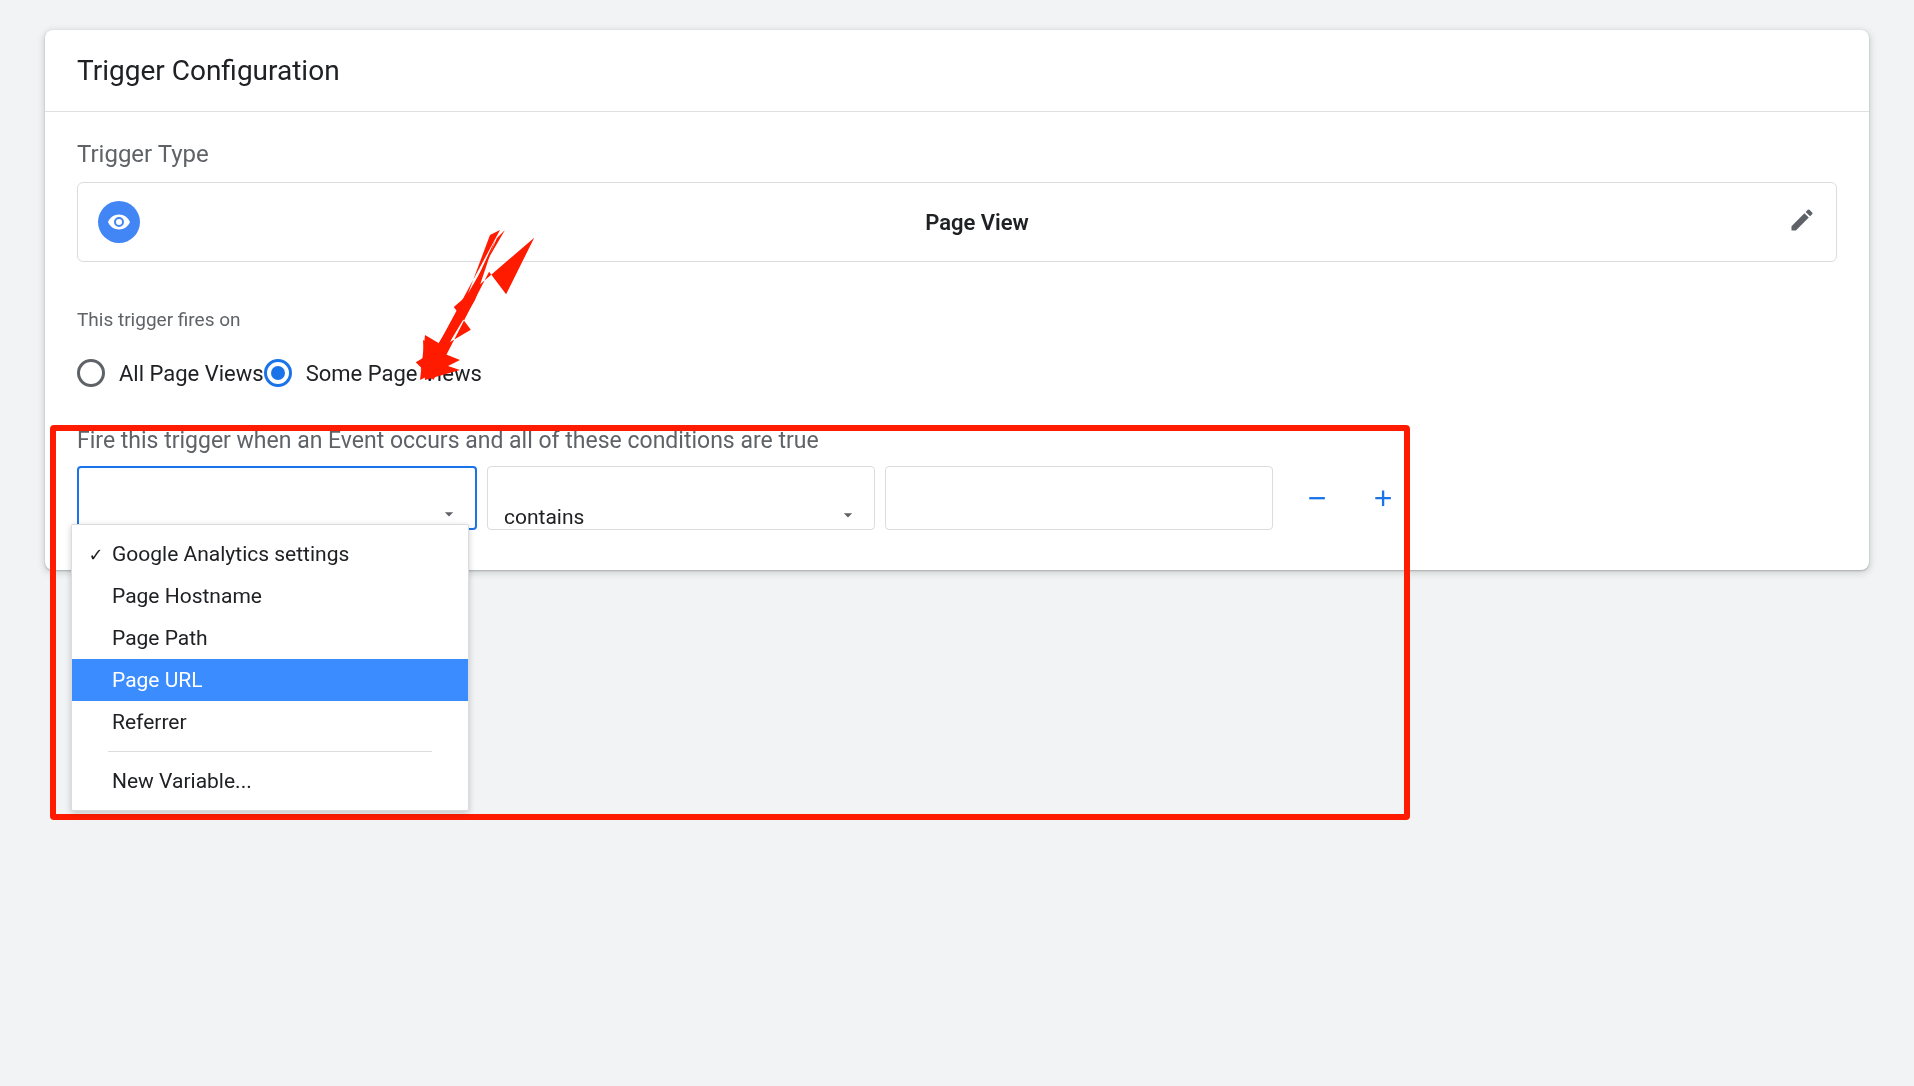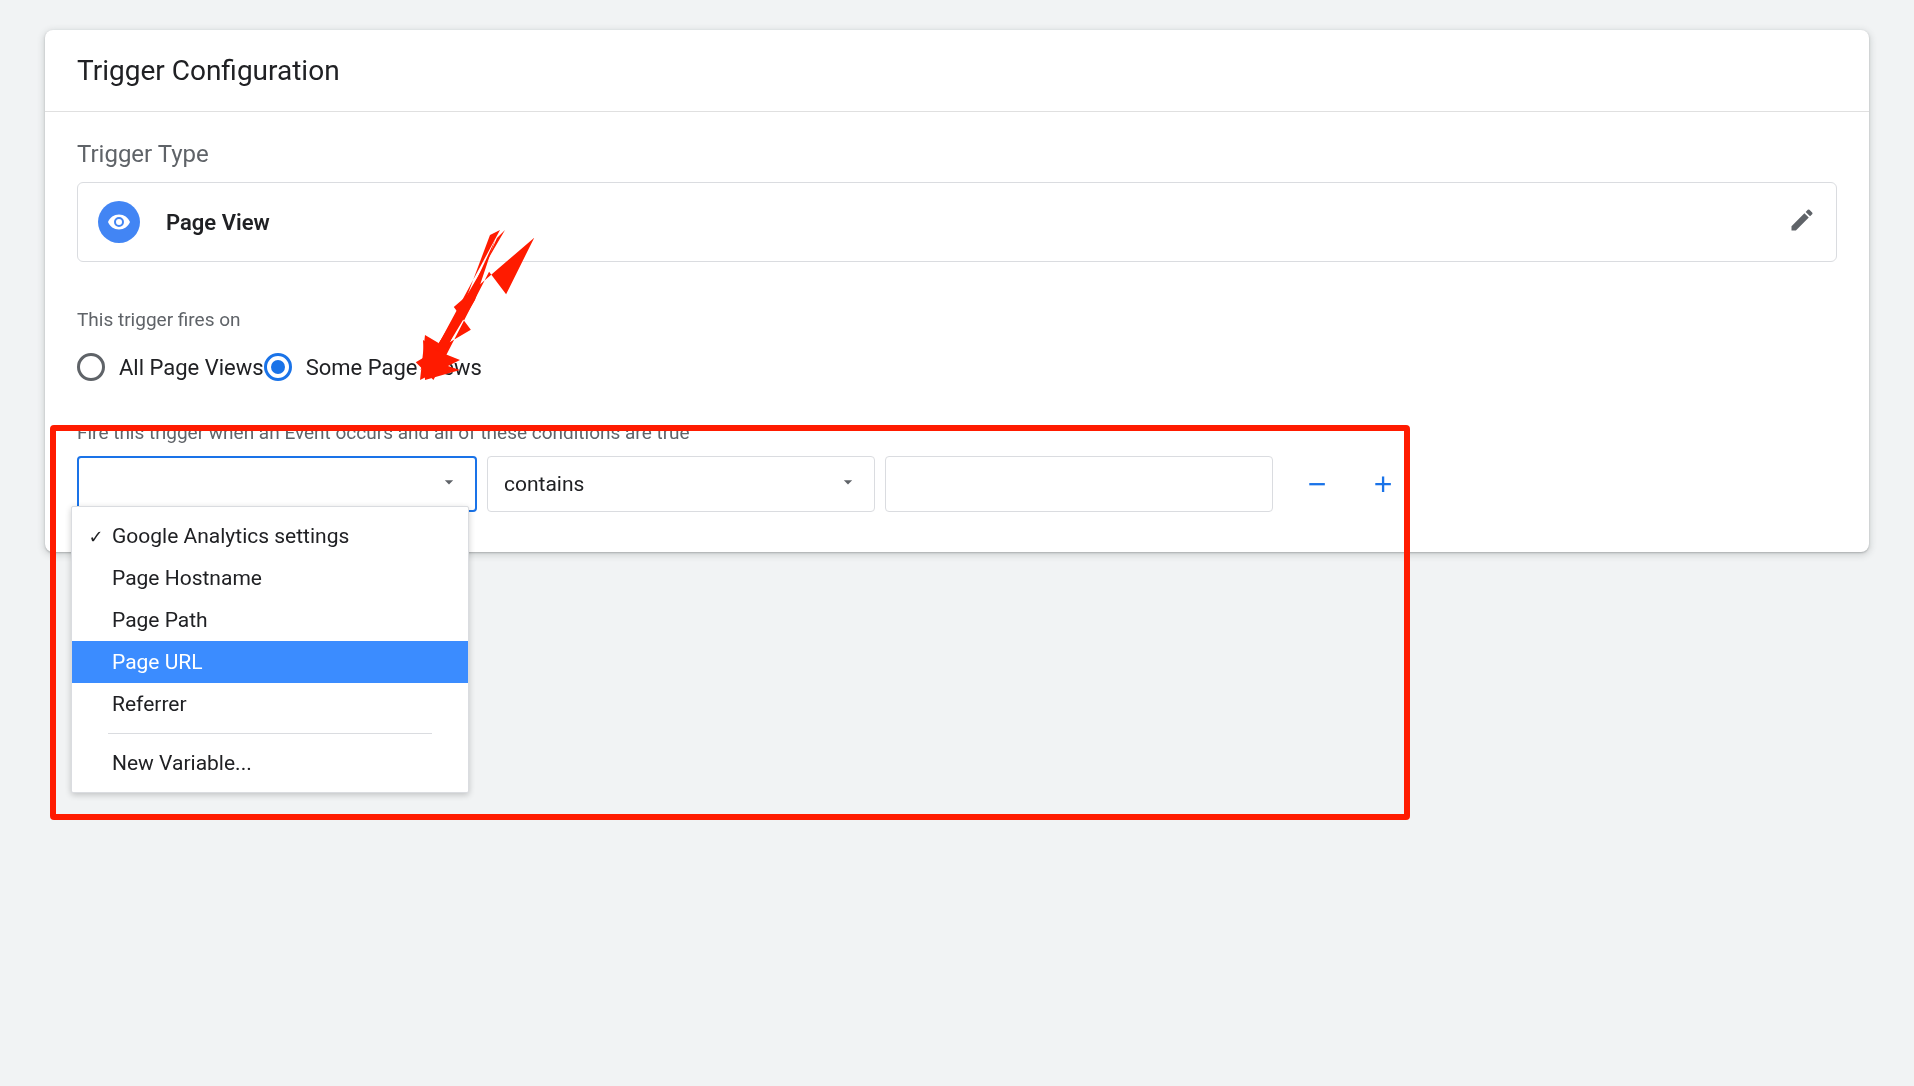--- a/index.html
+++ b/index.html
@@ -34,20 +34,21 @@
   color: #5f6368;
   margin-bottom: 14px;
 }
 .trigger-type-row {
   display: flex;
   align-items: center;
   border: 1px solid #dadce0;
   border-radius: 6px;
   padding: 18px 20px;
   margin-bottom: 46px;
+  text-align: center;
 }
 .eye-badge {
   width: 42px;
   height: 42px;
   border-radius: 50%;
   background: #4285f4;
   display: flex;
   align-items: center;
   justify-content: center;
   flex-shrink: 0;
@@ -61,21 +62,21 @@
   flex: 1;
 }
 .edit-icon svg {
   width: 28px;
   height: 28px;
   fill: #5f6368;
 }
 .fires-on-label {
   font-size: 19px;
   color: #5f6368;
-  margin-bottom: 22px;
+  margin-bottom: 28px;
 }
 .radio-row {
   display: flex;
   align-items: center;
   margin-bottom: 40px;
 }
 .radio-opt {
   display: flex;
   align-items: center;
   gap: 14px;
@@ -95,35 +96,35 @@
 .radio-inner {
   width: 14px;
   height: 14px;
   border-radius: 50%;
   background: #1a73e8;
   display: none;
 }
 .radio-opt.selected .radio-inner { display: block; }
 .radio-label { font-size: 22px; color: #202124; }
 .conditions-label {
-  font-size: 19px;
+  font-size: 23px;
   color: #5f6368;
   margin-bottom: 12px;
 }
 .cond-row {
   display: flex;
   align-items: center;
   gap: 10px;
 }
 .select-box {
   border: 1px solid #dadce0;
   border-radius: 4px;
-  height: 56px;
-  display: flex;
-  align-items: center;
+  height: 64px;
+  display: flex;
+  align-items: flex-end;
   padding: 0 16px;
   background: #fff;
   position: relative;
 }
 .select-box.active { border: 2px solid #1a73e8; }
 .select-variable { width: 400px; }
 .select-operator { width: 388px; }
 .select-value { width: 388px; }
 .select-text {
   font-size: 21px;

